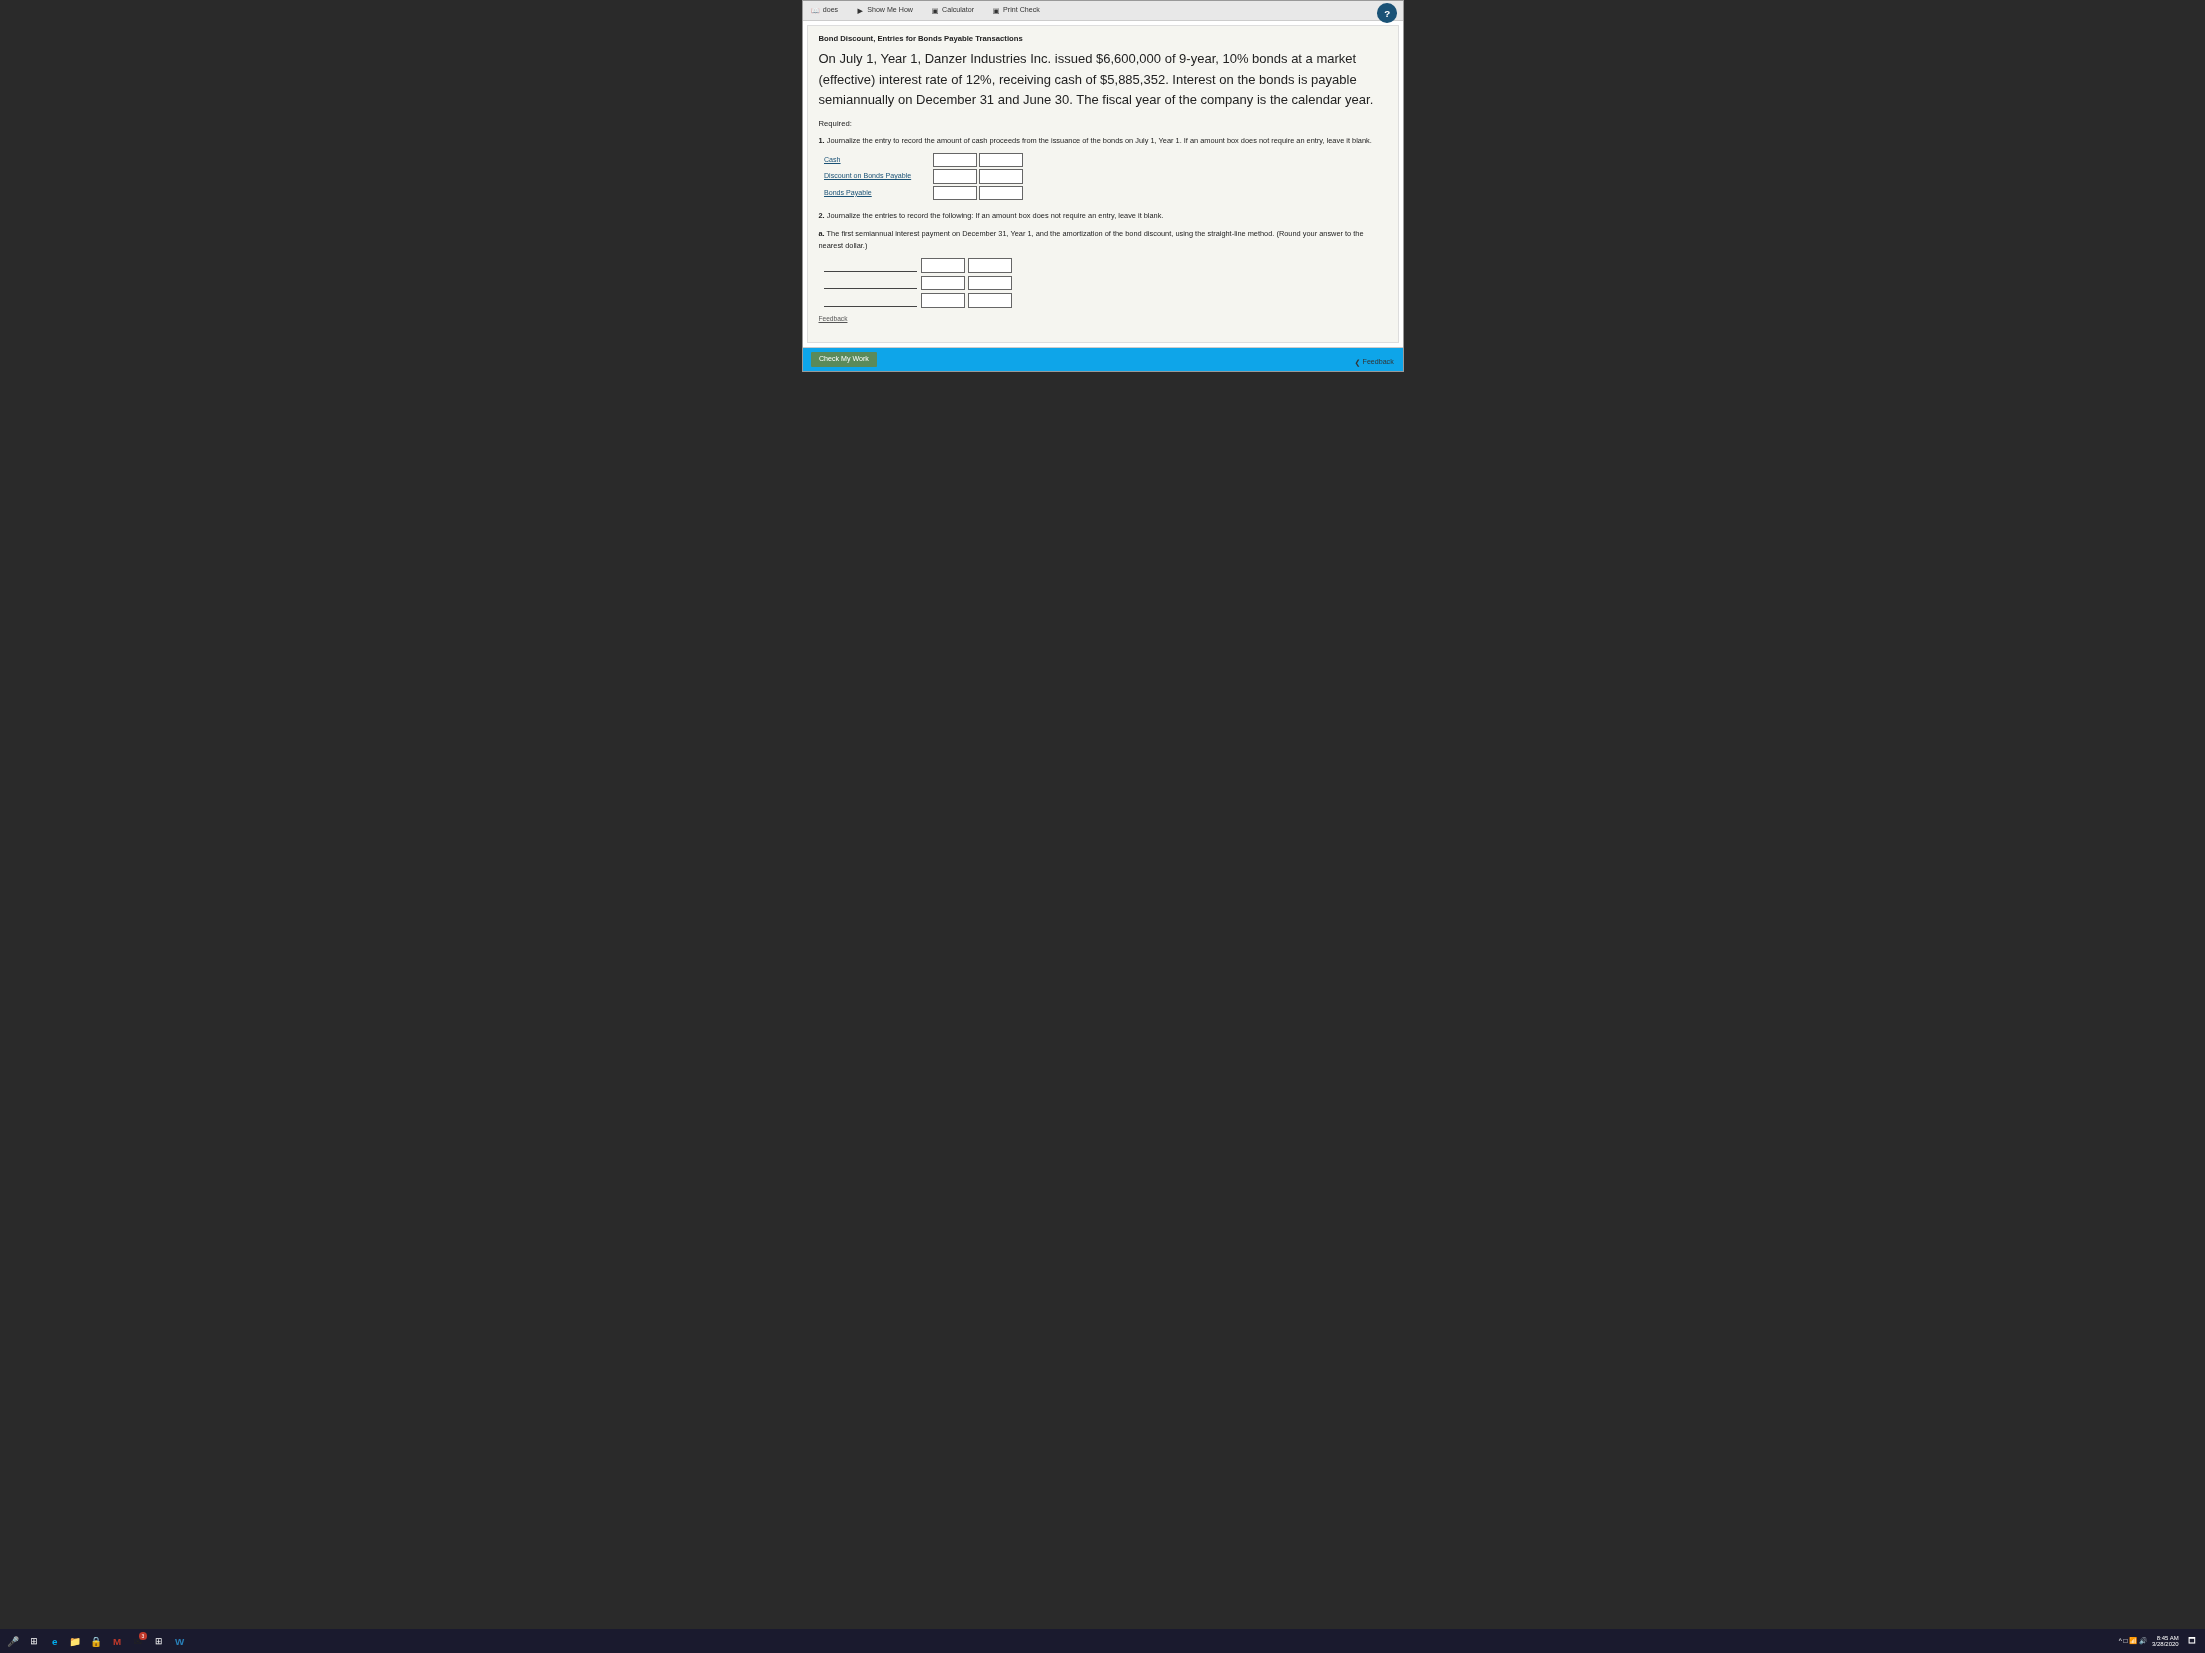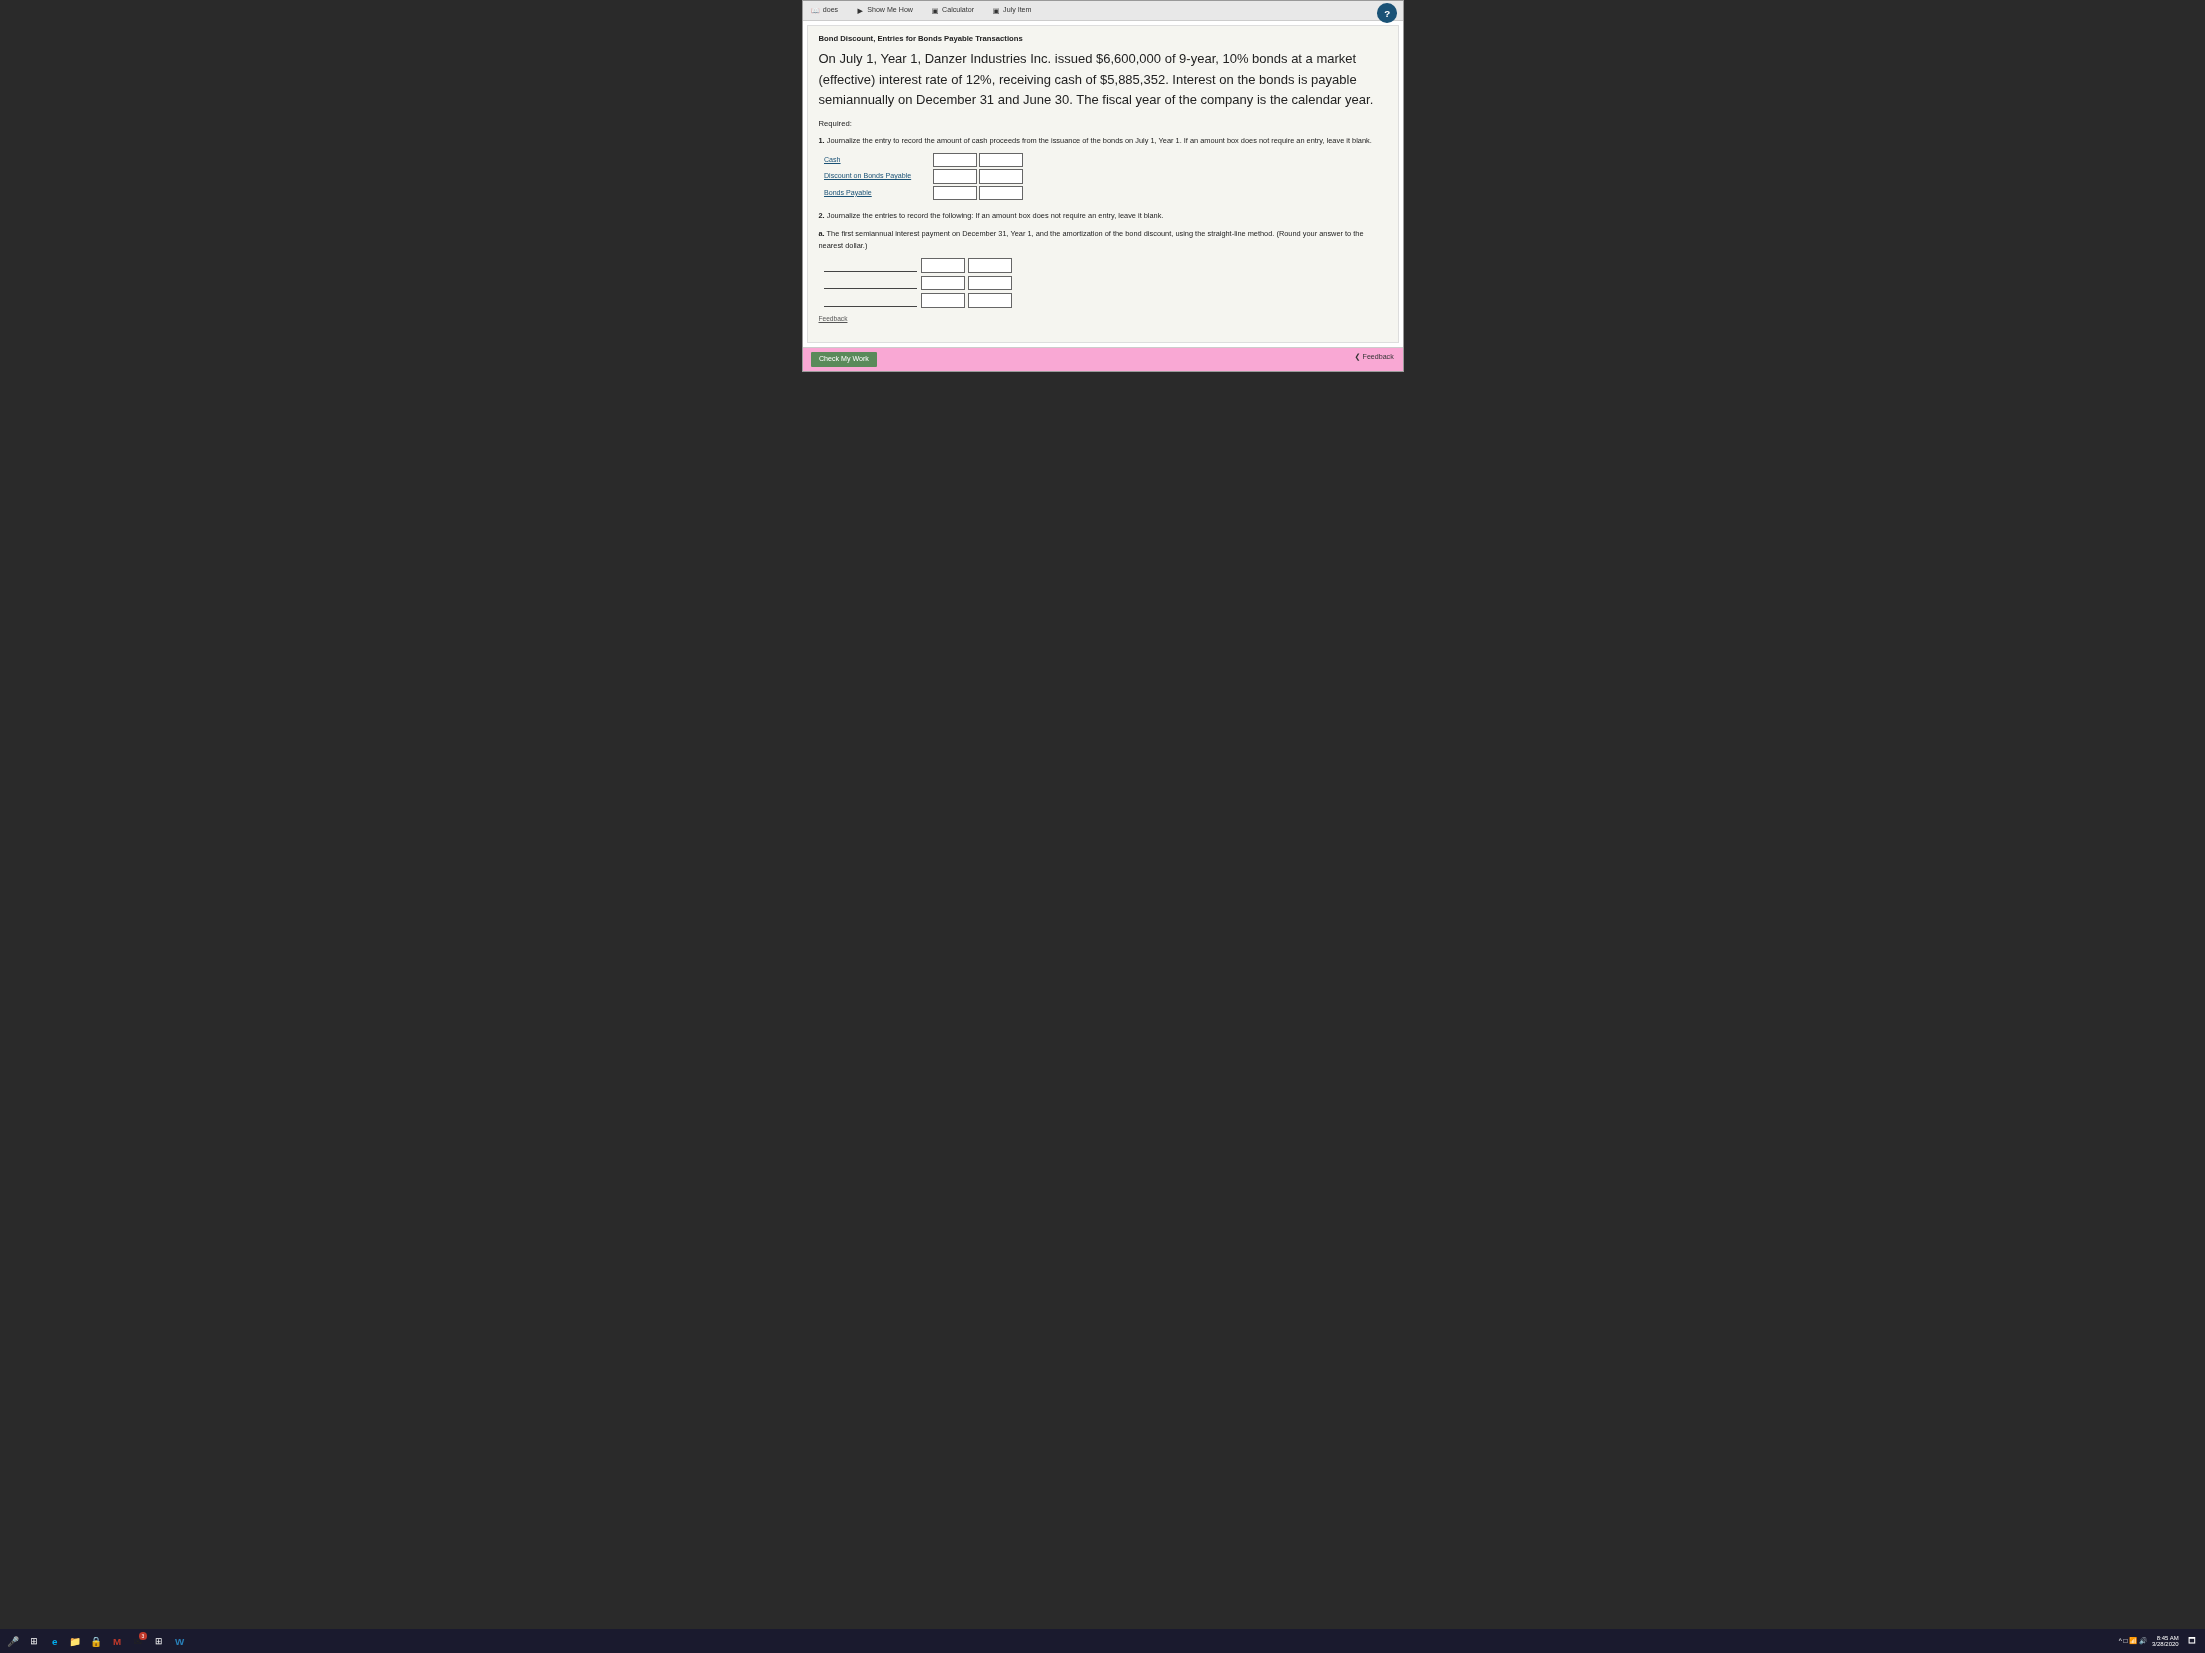--- a/index.html
+++ b/index.html
@@ -173,24 +173,24 @@
       color: #555;
       font-size: 6.6px;
       text-decoration: underline;
       cursor: pointer;
       margin-top: 5.5px;
     }
 
     
     .bottom-bar {
       display: flex;
-      align-items: flex-start;
+      align-items: flex-end;
       justify-content: space-between;
       padding: 4.4px 8.8px;
-      background: #f9a8d4;
+      background: #0ea5e9;
       border-top: 0.5px solid #ccc;
     }
 
     .check-my-work-btn {
       background: #5a8a5a;
       color: white;
       border: none;
       padding: 3.3px 7.7px;
       font-size: 7.1px;
       cursor: pointer;
@@ -274,21 +274,21 @@
     <div class="toolbar-item">
       <span class="icon">▶</span>
       <span>Show Me How</span>
     </div>
     <div class="toolbar-item">
       <span class="icon">▣</span>
       <span>Calculator</span>
     </div>
     <div class="toolbar-item">
       <span class="icon">▣</span>
-      <span>July Item</span>
+      <span>Print Check</span>
     </div>
     <div class="help-icon">
       <span>?</span>
     </div>
   </div>
 
   <div class="content">
     <div class="content-inner">
       <div class="content-title">Bond Discount, Entries for Bonds Payable Transactions</div>
 

